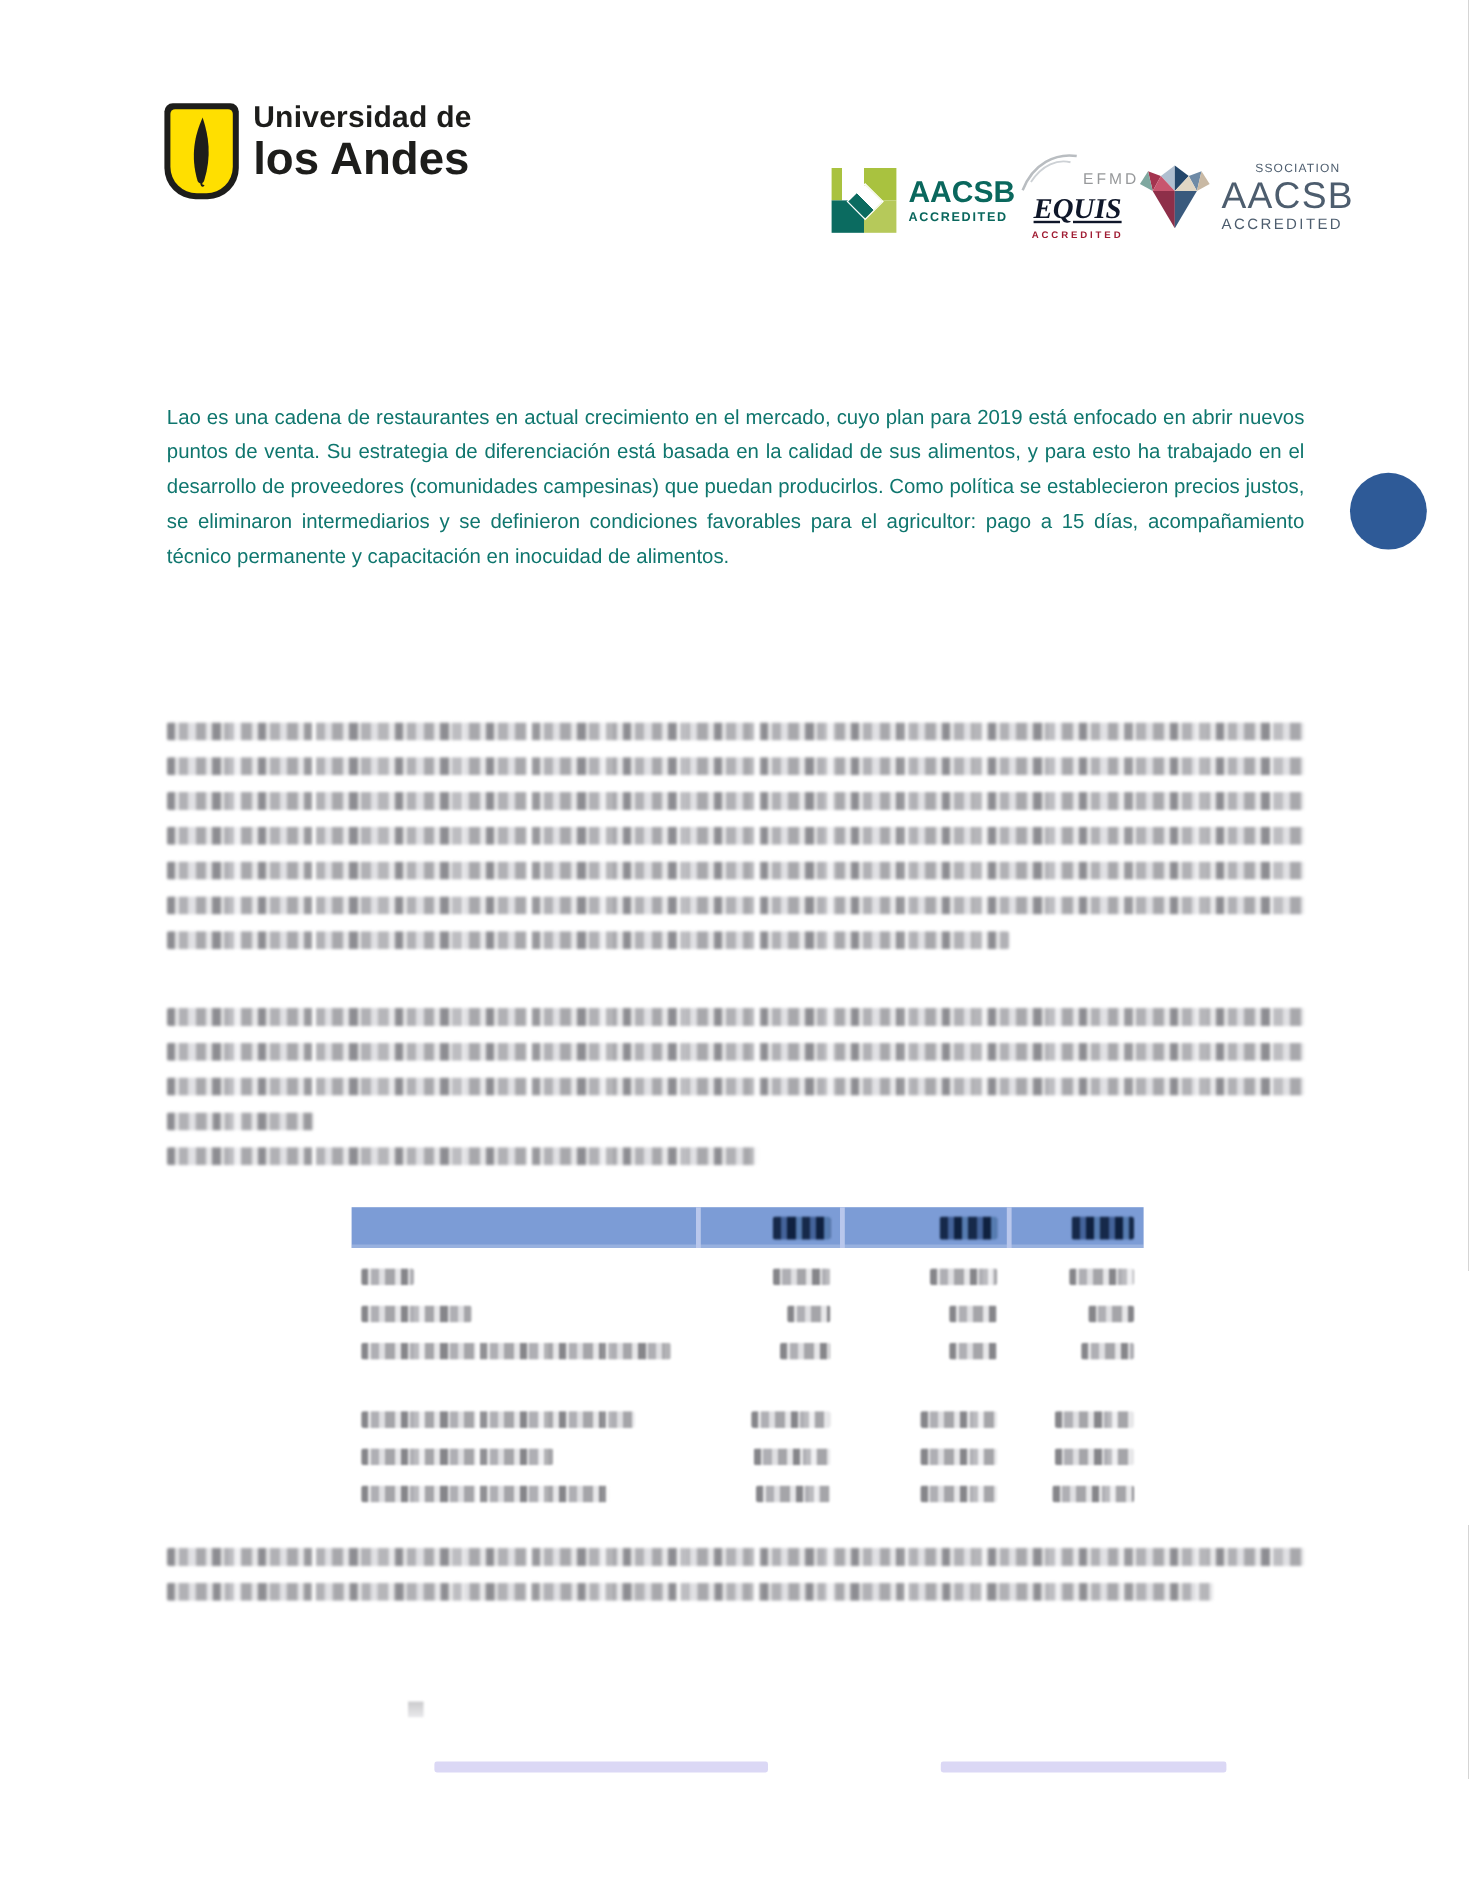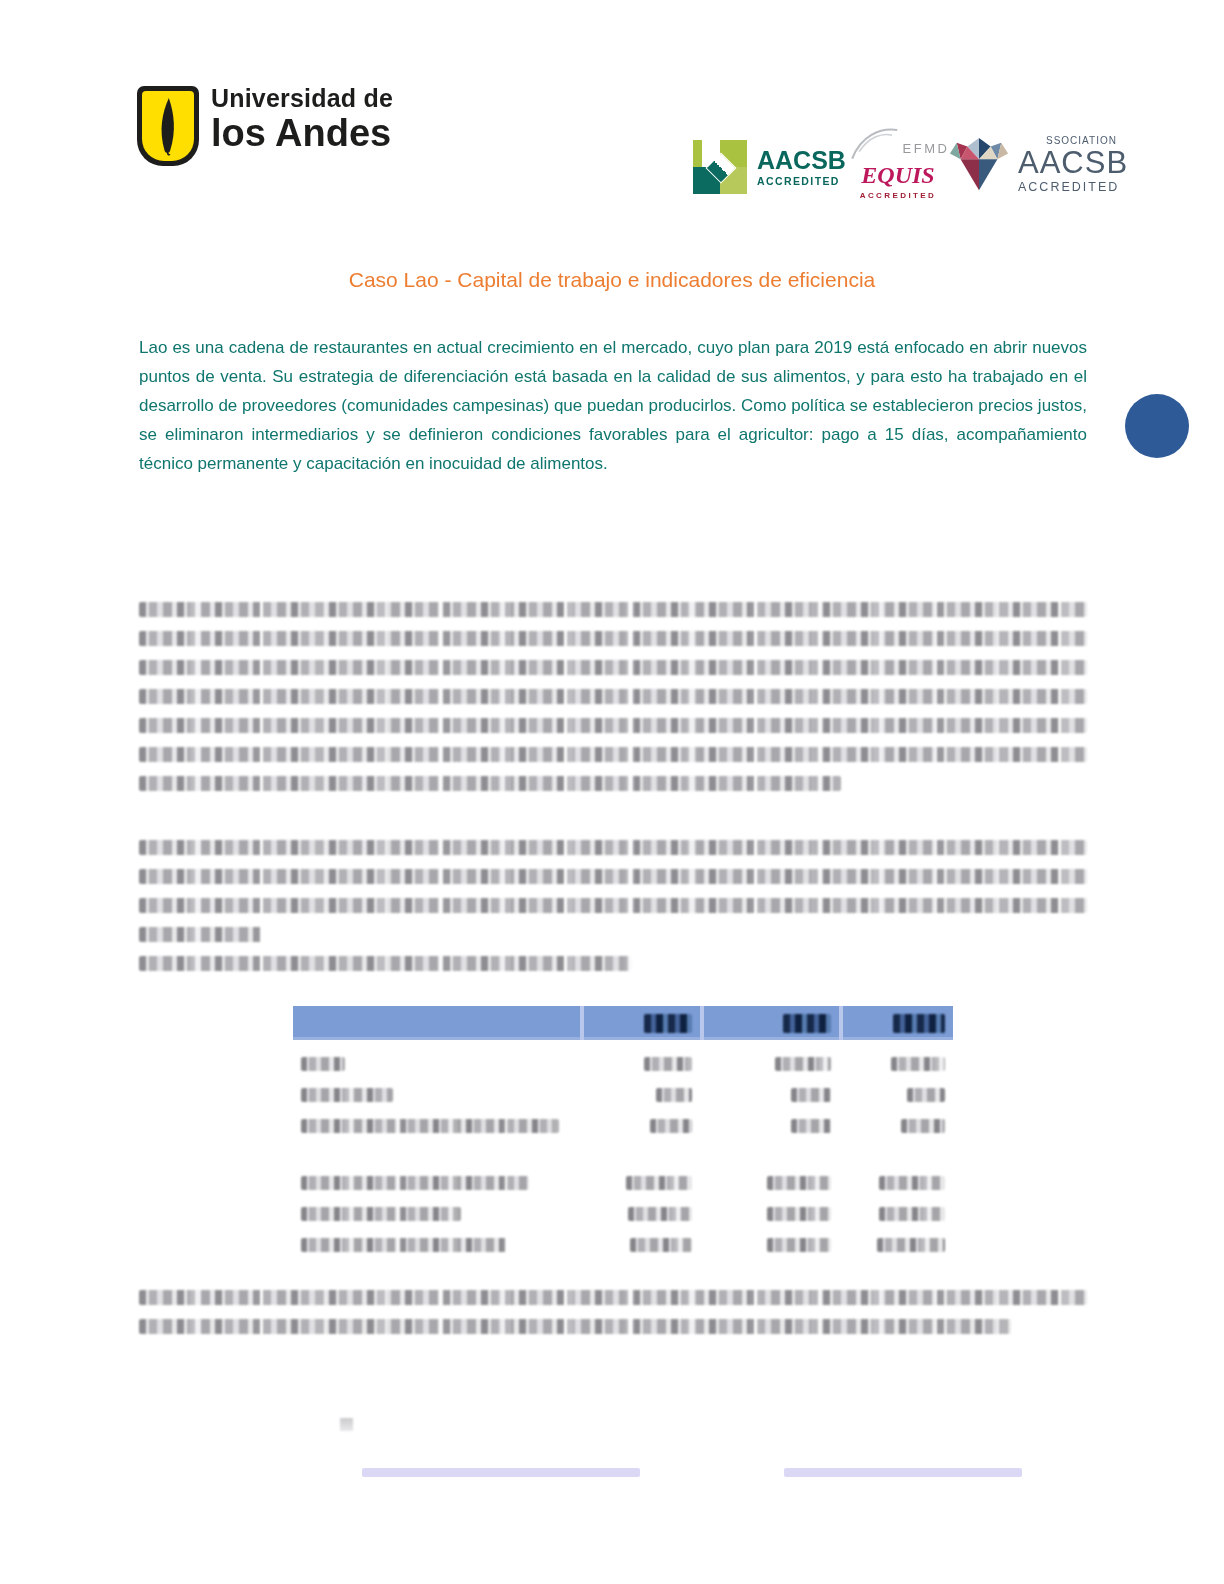--- a/index.html
+++ b/index.html
@@ -37,21 +37,21 @@
                    background:linear-gradient(180deg,#ffffff 0 50%,#0b6b60 50%);
                    transform:rotate(45deg); border:1px solid #ffffff; }
   .aacsb-text { margin-left:10px; color:#0a675d; line-height:1; }
   .aacsb-name { font-size:25px; font-weight:700; }
   .aacsb-tag  { font-size:10.5px; font-weight:700; letter-spacing:1.4px; margin-top:3px; }
 
   .equis { position:absolute; left:843px; top:124px; width:110px; text-align:center; }
   .equis-top { display:flex; align-items:flex-end; justify-content:center; }
   .equis-efmd { font-size:13px; color:#97999b; letter-spacing:2.5px; margin-left:4px; margin-bottom:6px; }
   .equis-name { font-family:"Liberation Serif", serif; font-style:italic; font-weight:700;
-                font-size:24px; color:#be185d; line-height:1; margin-top:1px; }
+                font-size:24px; color:#0f172a; line-height:1; margin-top:1px;text-decoration:underline; }
   .equis-tag  { font-size:8px; font-weight:700; letter-spacing:2.4px; color:#a01c33; margin-top:4px; }
 
   .amba { position:absolute; left:948px; top:136px; display:flex; align-items:center; }
   .amba-text { margin-left:8px; color:#4d5d6e; line-height:1; }
   .amba-assoc { font-size:10px; letter-spacing:1px; margin-left:28px; }
   .amba-name  { font-size:31px; letter-spacing:1px; margin-top:1px; }
   .amba-tag   { font-size:12.5px; letter-spacing:2px; margin-top:3px; }
 
   
   .doc-title { position:absolute; left:0; top:222px; width:100%; text-align:center;
@@ -168,21 +168,20 @@
       <polygon points="9,5 13,22 2,16" fill="#7fa8a0"></polygon>
       <polygon points="55,5 62,16 51,22" fill="#c9b9a4"></polygon>
     </svg>
     <div class="amba-text">
       <div class="amba-assoc">SSOCIATION</div>
       <div class="amba-name">AACSB</div>
       <div class="amba-tag">ACCREDITED</div>
     </div>
   </div>
 
-  <div class="doc-subtitle" style="color: rgb(237, 125, 49);">Caso Lao - Capital de trabajo e indicadores de eficiencia</div>
 
   <div class="para p1">Lao es una cadena de restaurantes en actual crecimiento en el mercado, cuyo plan para 2019 está enfocado en abrir nuevos puntos de venta. Su estrategia de diferenciación está basada en la calidad de sus alimentos, y para esto ha trabajado en el desarrollo de proveedores (comunidades campesinas) que puedan producirlos. Como política se establecieron precios justos, se eliminaron intermediarios y se definieron condiciones favorables para el agricultor: pago a 15 días, acompañamiento técnico permanente y capacitación en inocuidad de alimentos.</div>
 
 
   <div class="redacted r-p2">
       <div class="rl" style="width: 100%;"></div>
       <div class="rl" style="width: 100%;"></div>
       <div class="rl" style="width: 100%;"></div>
       <div class="rl" style="width: 100%;"></div>
       <div class="rl" style="width: 100%;"></div>

